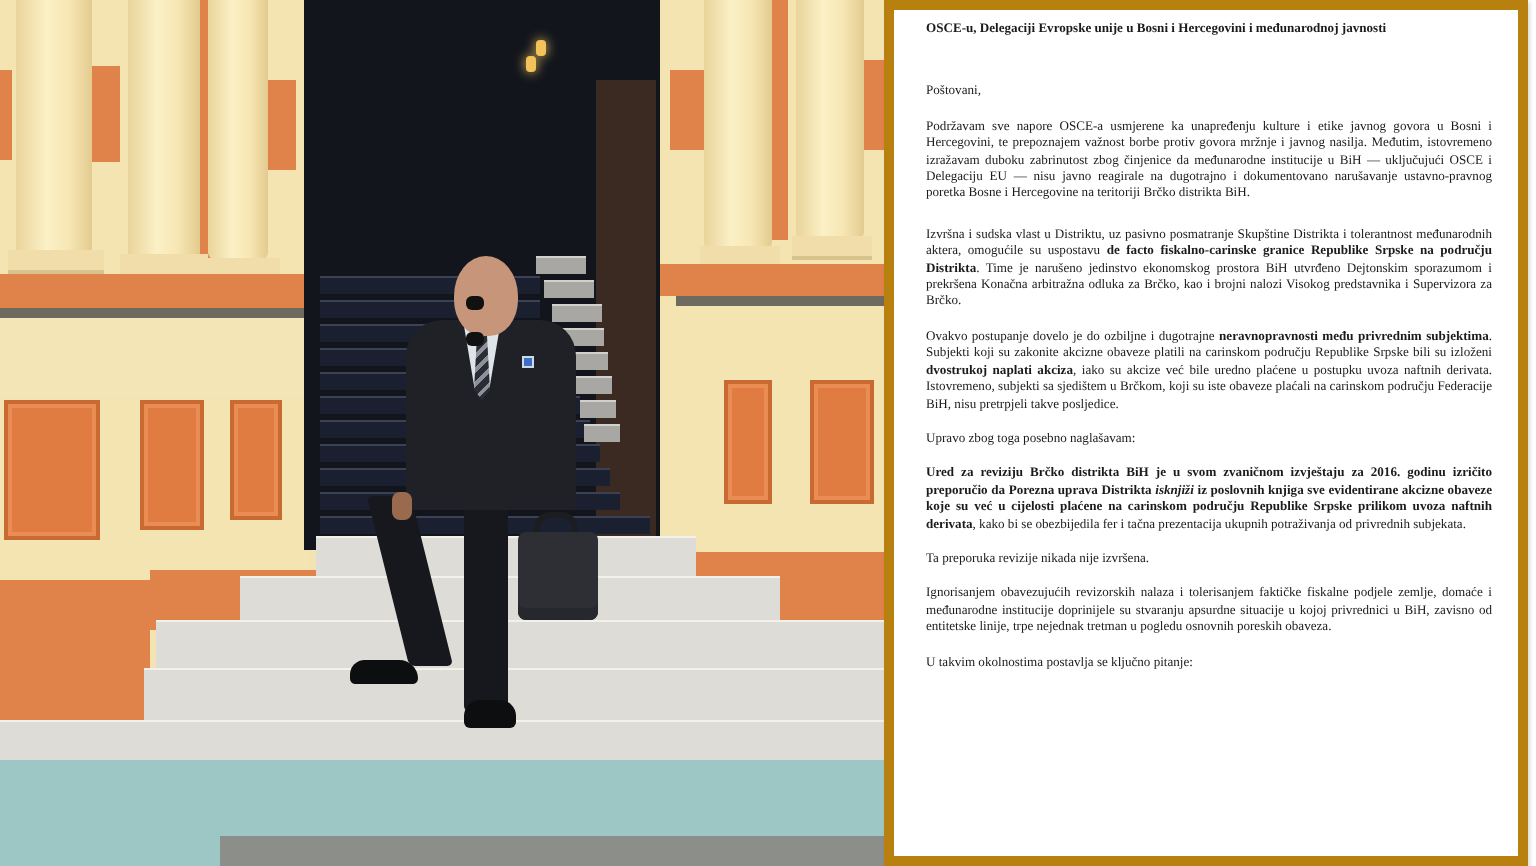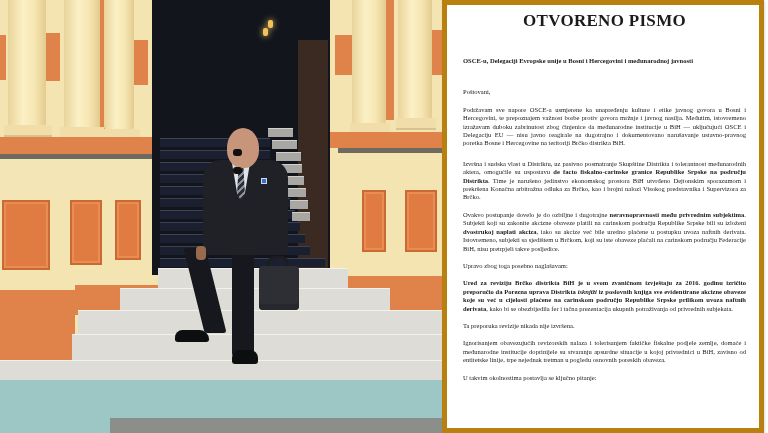--- a/index.html
+++ b/index.html
@@ -140,21 +140,20 @@
     <div class="head"></div>
     <div class="glasses"><span></span><span></span></div>
     <div class="hand-l"></div>
     <div class="bag-handle"></div>
     <div class="bag"></div>
   </div>
 </div>
 
 <div class="letter-frame">
   <div class="letter">
-    <div class="letter-title">OTVORENO PISMO</div>
     <div class="letter-addressee">OSCE-u, Delegaciji Evropske unije u Bosni i Hercegovini i međunarodnoj javnosti</div>
     <p>Poštovani,</p>
     <p class="spaced-lg">Podržavam sve napore OSCE-a usmjerene ka unapređenju kulture i etike javnog govora u Bosni i Hercegovini, te prepoznajem važnost borbe protiv govora mržnje i javnog nasilja. Međutim, istovremeno izražavam duboku zabrinutost zbog činjenice da međunarodne institucije u BiH — uključujući OSCE i Delegaciju EU — nisu javno reagirale na dugotrajno i dokumentovano narušavanje ustavno-pravnog poretka Bosne i Hercegovine na teritoriji Brčko distrikta BiH.</p>
     <p><span>Izvršna i sudska vlast u Distriktu, uz pasivno posmatranje Skupštine Distrikta i tolerantnost međunarodnih aktera, omogućile su uspostavu </span><span class="b">de facto fiskalno-carinske granice Republike Srpske na području Distrikta</span><span>. Time je narušeno jedinstvo ekonomskog prostora BiH utvrđeno Dejtonskim sporazumom i prekršena Konačna arbitražna odluka za Brčko, kao i brojni nalozi Visokog predstavnika i Supervizora za Brčko.</span></p>
     <p><span>Ovakvo postupanje dovelo je do ozbiljne i dugotrajne </span><span class="b">neravnopravnosti među privrednim subjektima</span><span>. Subjekti koji su zakonite akcizne obaveze platili na carinskom području Republike Srpske bili su izloženi </span><span class="b">dvostrukoj naplati akciza</span><span>, iako su akcize već bile uredno plaćene u postupku uvoza naftnih derivata. Istovremeno, subjekti sa sjedištem u Brčkom, koji su iste obaveze plaćali na carinskom području Federacije BiH, nisu pretrpjeli takve posljedice.</span></p>
     <p>Upravo zbog toga posebno naglašavam:</p>
     <p><span class="b">Ured za reviziju Brčko distrikta BiH je u svom zvaničnom izvještaju za 2016. godinu izričito preporučio da Poreznа uprava Distrikta </span><span class="bi">isknjiži</span><span class="b"> iz poslovnih knjiga sve evidentirane akcizne obaveze koje su već u cijelosti plaćene na carinskom području Republike Srpske prilikom uvoza naftnih derivata</span><span>, kako bi se obezbijedila fer i tačna prezentacija ukupnih potraživanja od privrednih subjekata.</span></p>
     <p>Ta preporuka revizije nikada nije izvršena.</p>
     <p>Ignorisanjem obavezujućih revizorskih nalaza i tolerisanjem faktičke fiskalne podjele zemlje, domaće i međunarodne institucije doprinijele su stvaranju apsurdne situacije u kojoj privrednici u BiH, zavisno od entitetske linije, trpe nejednak tretman u pogledu osnovnih poreskih obaveza.</p>
     <p>U takvim okolnostima postavlja se ključno pitanje:</p>

